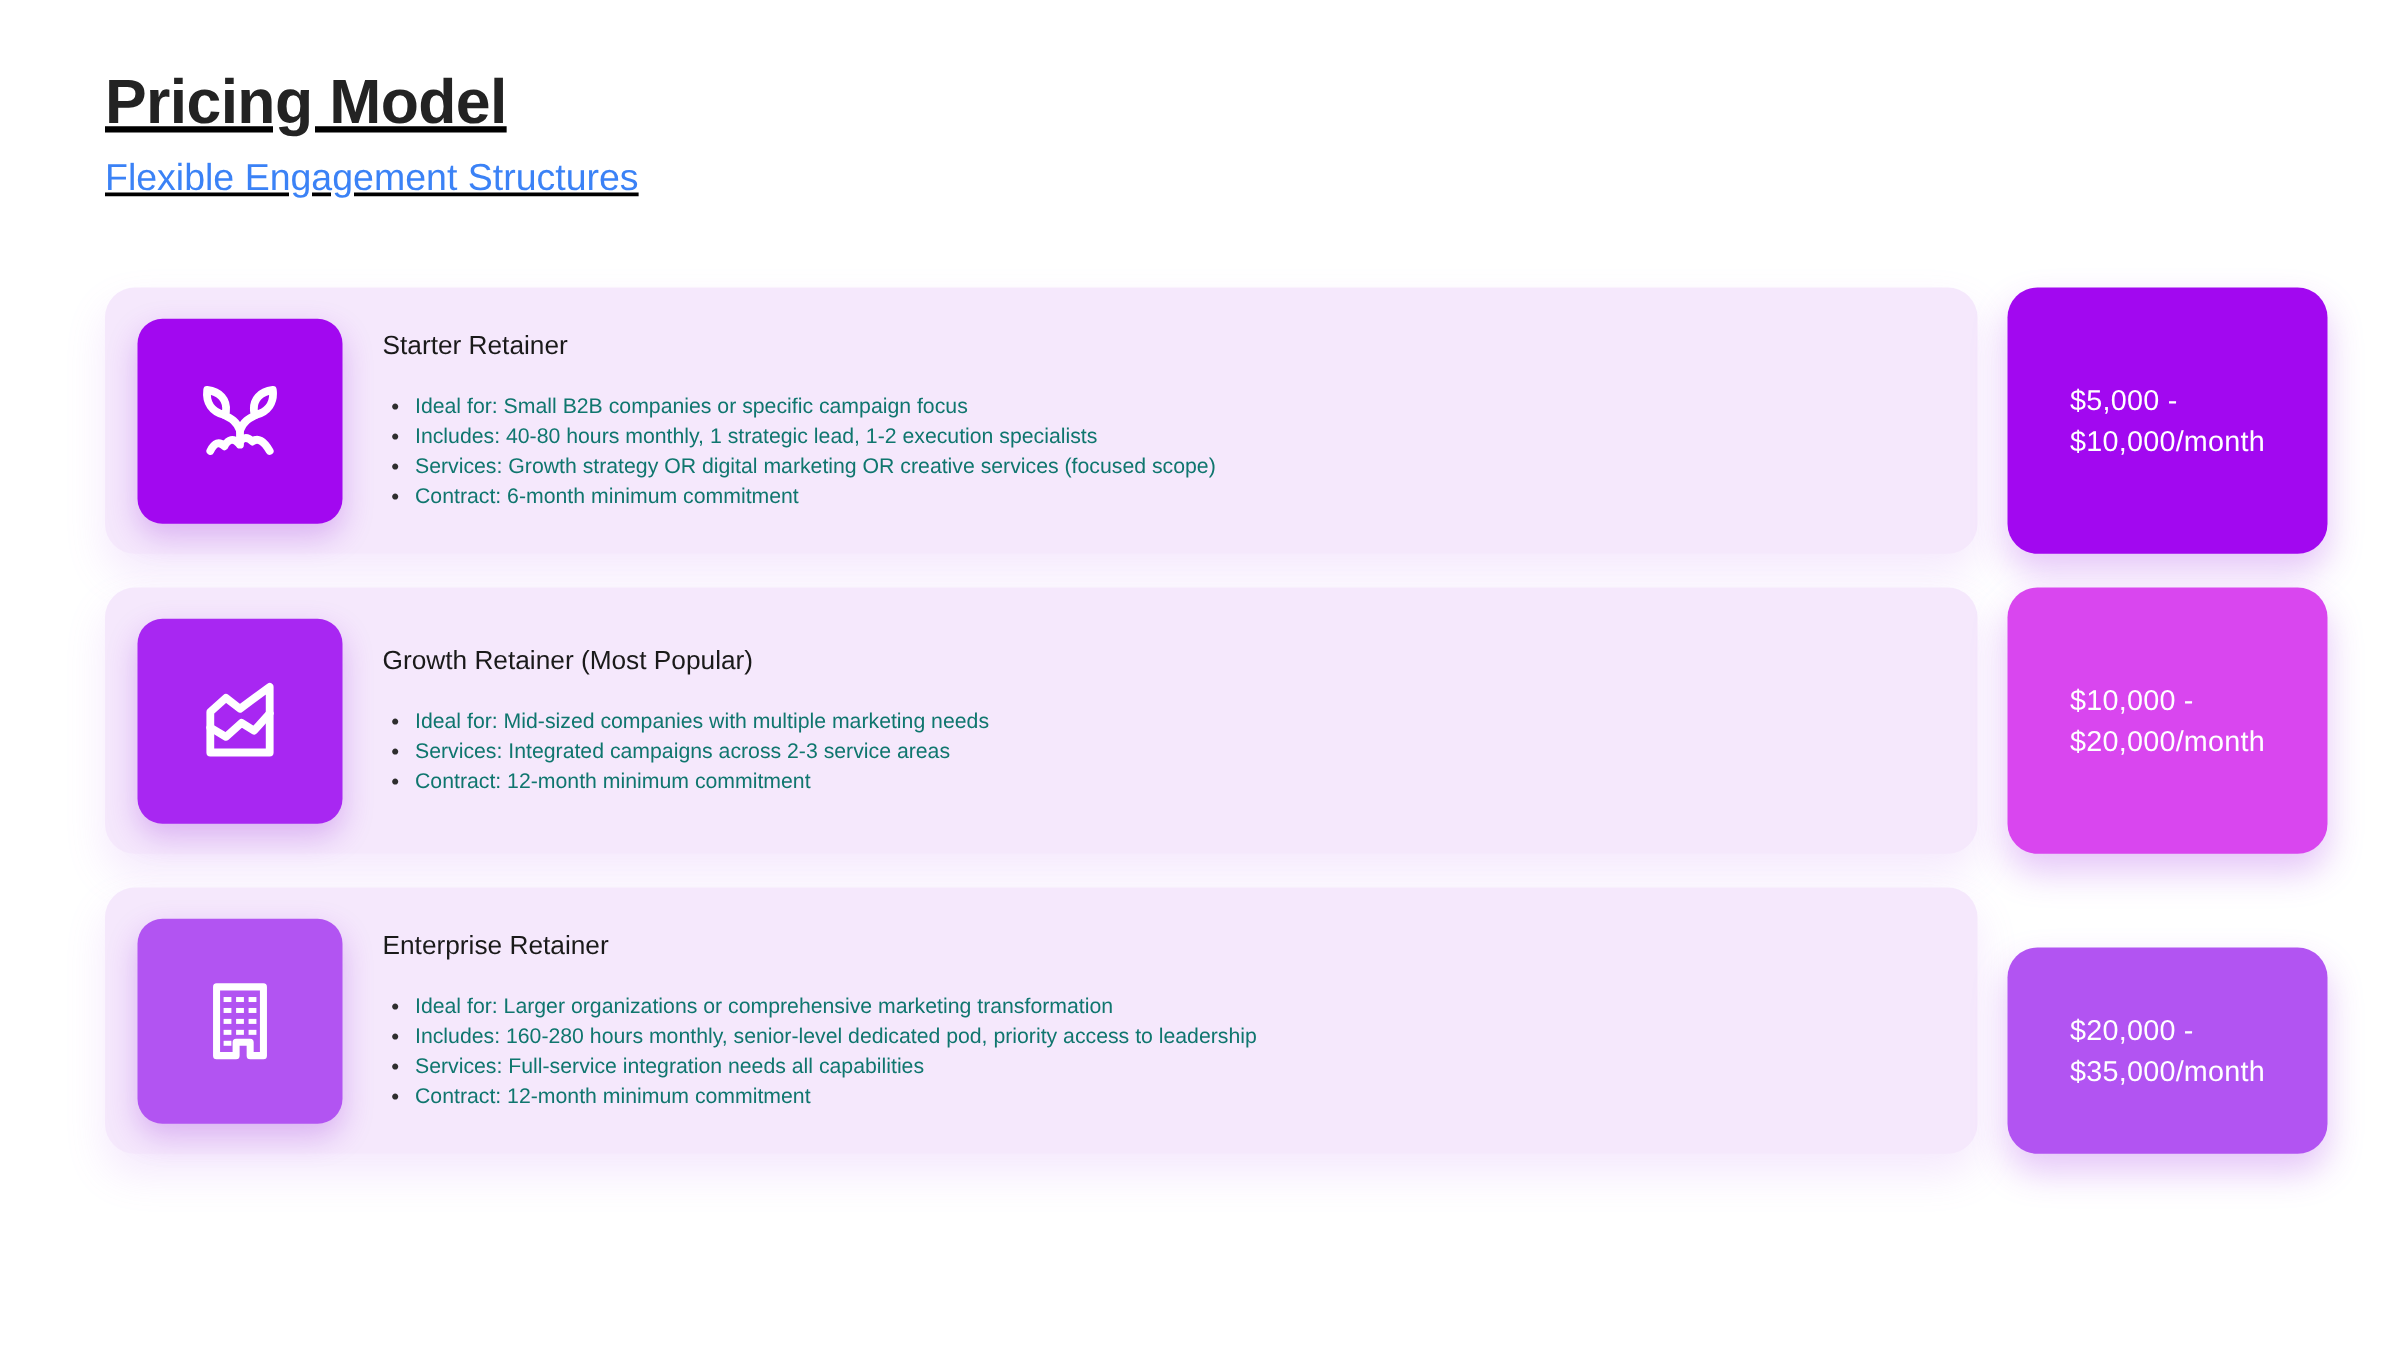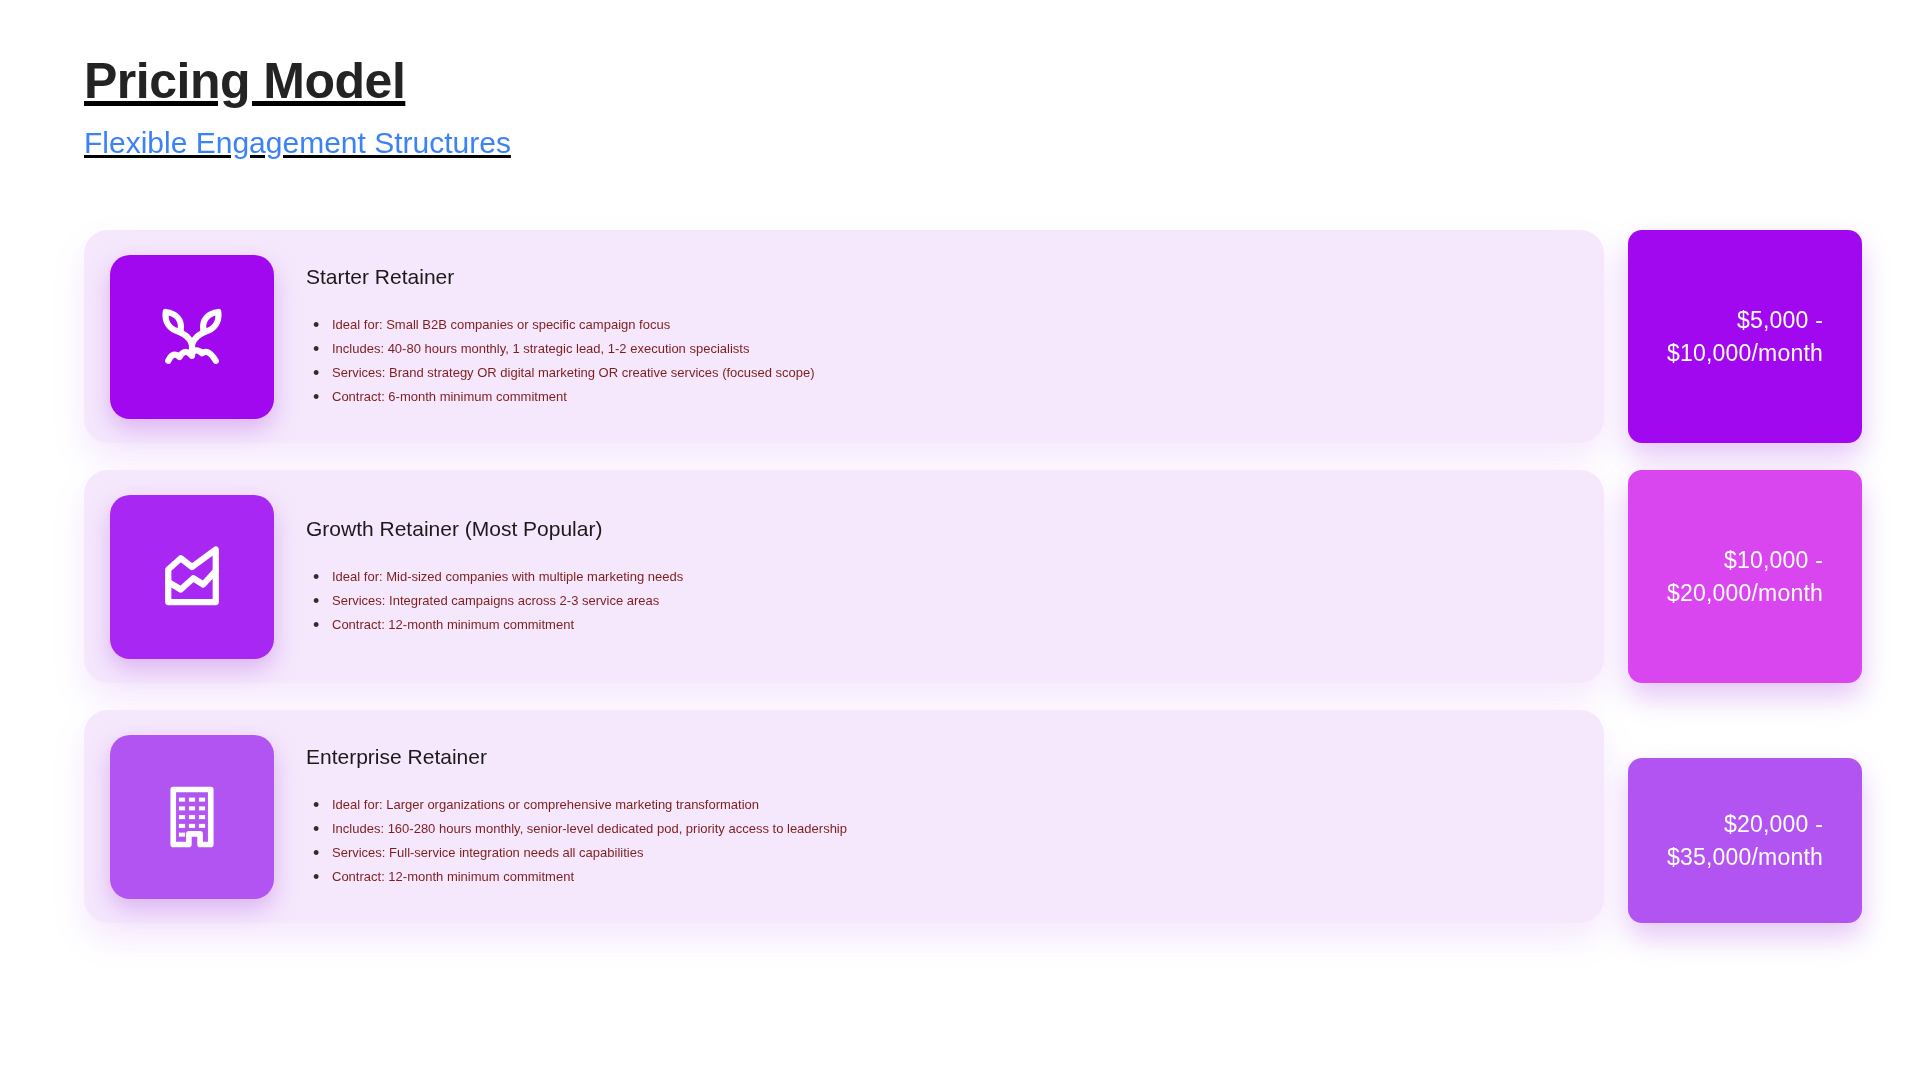--- a/index.html
+++ b/index.html
@@ -60,40 +60,40 @@
   .tier-name {
     margin: 0 0 24px 0;
     font-size: 21px;
     font-weight: 500;
     color: #1a1a1a;
   }
   .tier-details { list-style: none; margin: 0; padding: 0; }
   .tier-details li {
     position: relative;
     padding-left: 26px;
-    font-size: 13px;
+    font-size: 17px;
     line-height: 24px;
-    color: #7f1d1d;
+    color: #0f766e;
   }
   .tier-details li::before {
     content: "\2022";
     position: absolute;
     left: 7px;
     top: 0;
     font-size: 18px;
     color: #2e2e2e;
   }
   .price-box {
     flex: none;
-    width: 234px;
-    border-radius: 14px;
+    width: 256px;
+    border-radius: 24px;
     display: flex;
     align-items: center;
     justify-content: center;
-    text-align: right;
+    text-align: left;
     box-shadow: 0 14px 28px rgba(160, 50, 230, 0.28);
   }
   .price {
     color: #ffffff;
     font-size: 23px;
     font-weight: 500;
     line-height: 33px;
     letter-spacing: 0.2px;
   }
   .price span { display: block; }
@@ -118,21 +118,21 @@
             <path d="M32 38 C34 32 38 30 42 28"></path>
             <path d="M22 28 C14 26 10 20 11 12 C19 13 24 18 23 26 Z"></path>
             <path d="M42 28 C50 26 54 20 53 12 C45 13 40 18 41 26 Z"></path>
           </svg>
         </div>
         <div class="tier-info">
           <h3 class="tier-name">Starter Retainer</h3>
           <ul class="tier-details">
             <li>Ideal for: Small B2B companies or specific campaign focus</li>
             <li>Includes: 40-80 hours monthly, 1 strategic lead, 1-2 execution specialists</li>
-            <li>Services: Brand strategy OR digital marketing OR creative services (focused scope)</li>
+            <li>Services: Growth strategy OR digital marketing OR creative services (focused scope)</li>
             <li>Contract: 6-month minimum commitment</li>
           </ul>
         </div>
       </div>
       <div class="price-box" style="background: rgb(162, 8, 240);">
         <div class="price">
           <span>$5,000 -</span>
           <span>$10,000/month</span>
         </div>
       </div>

